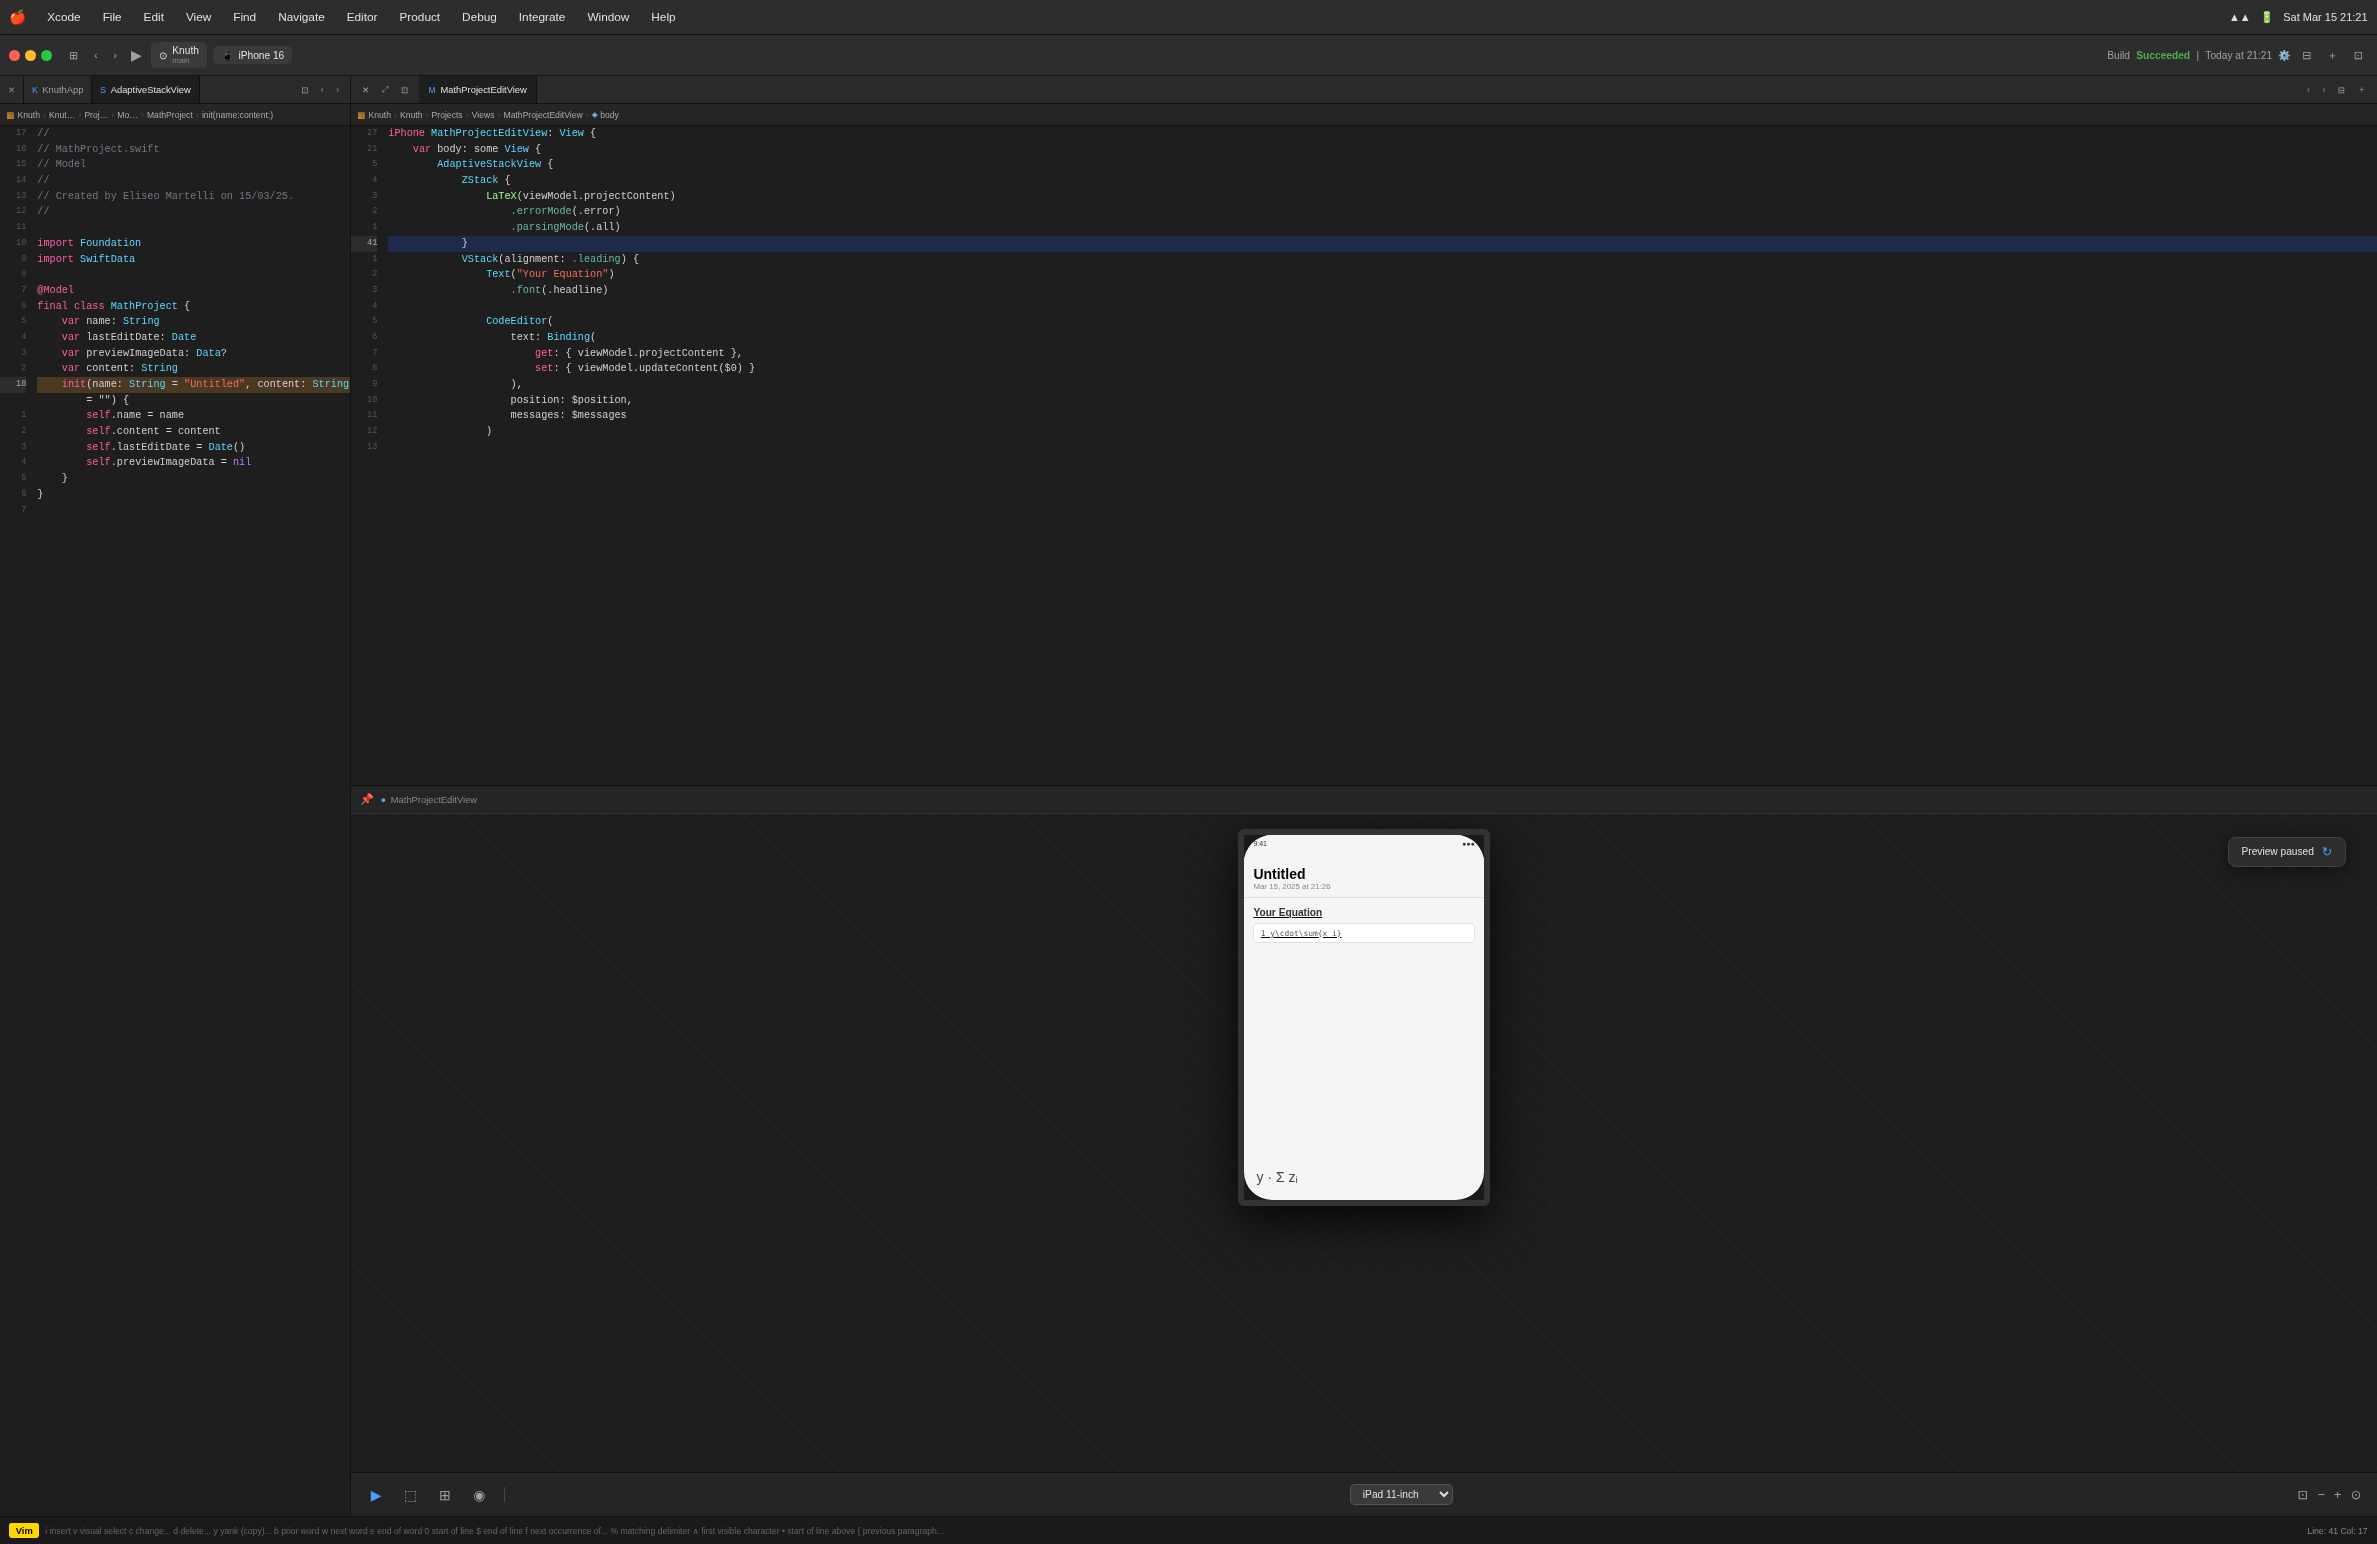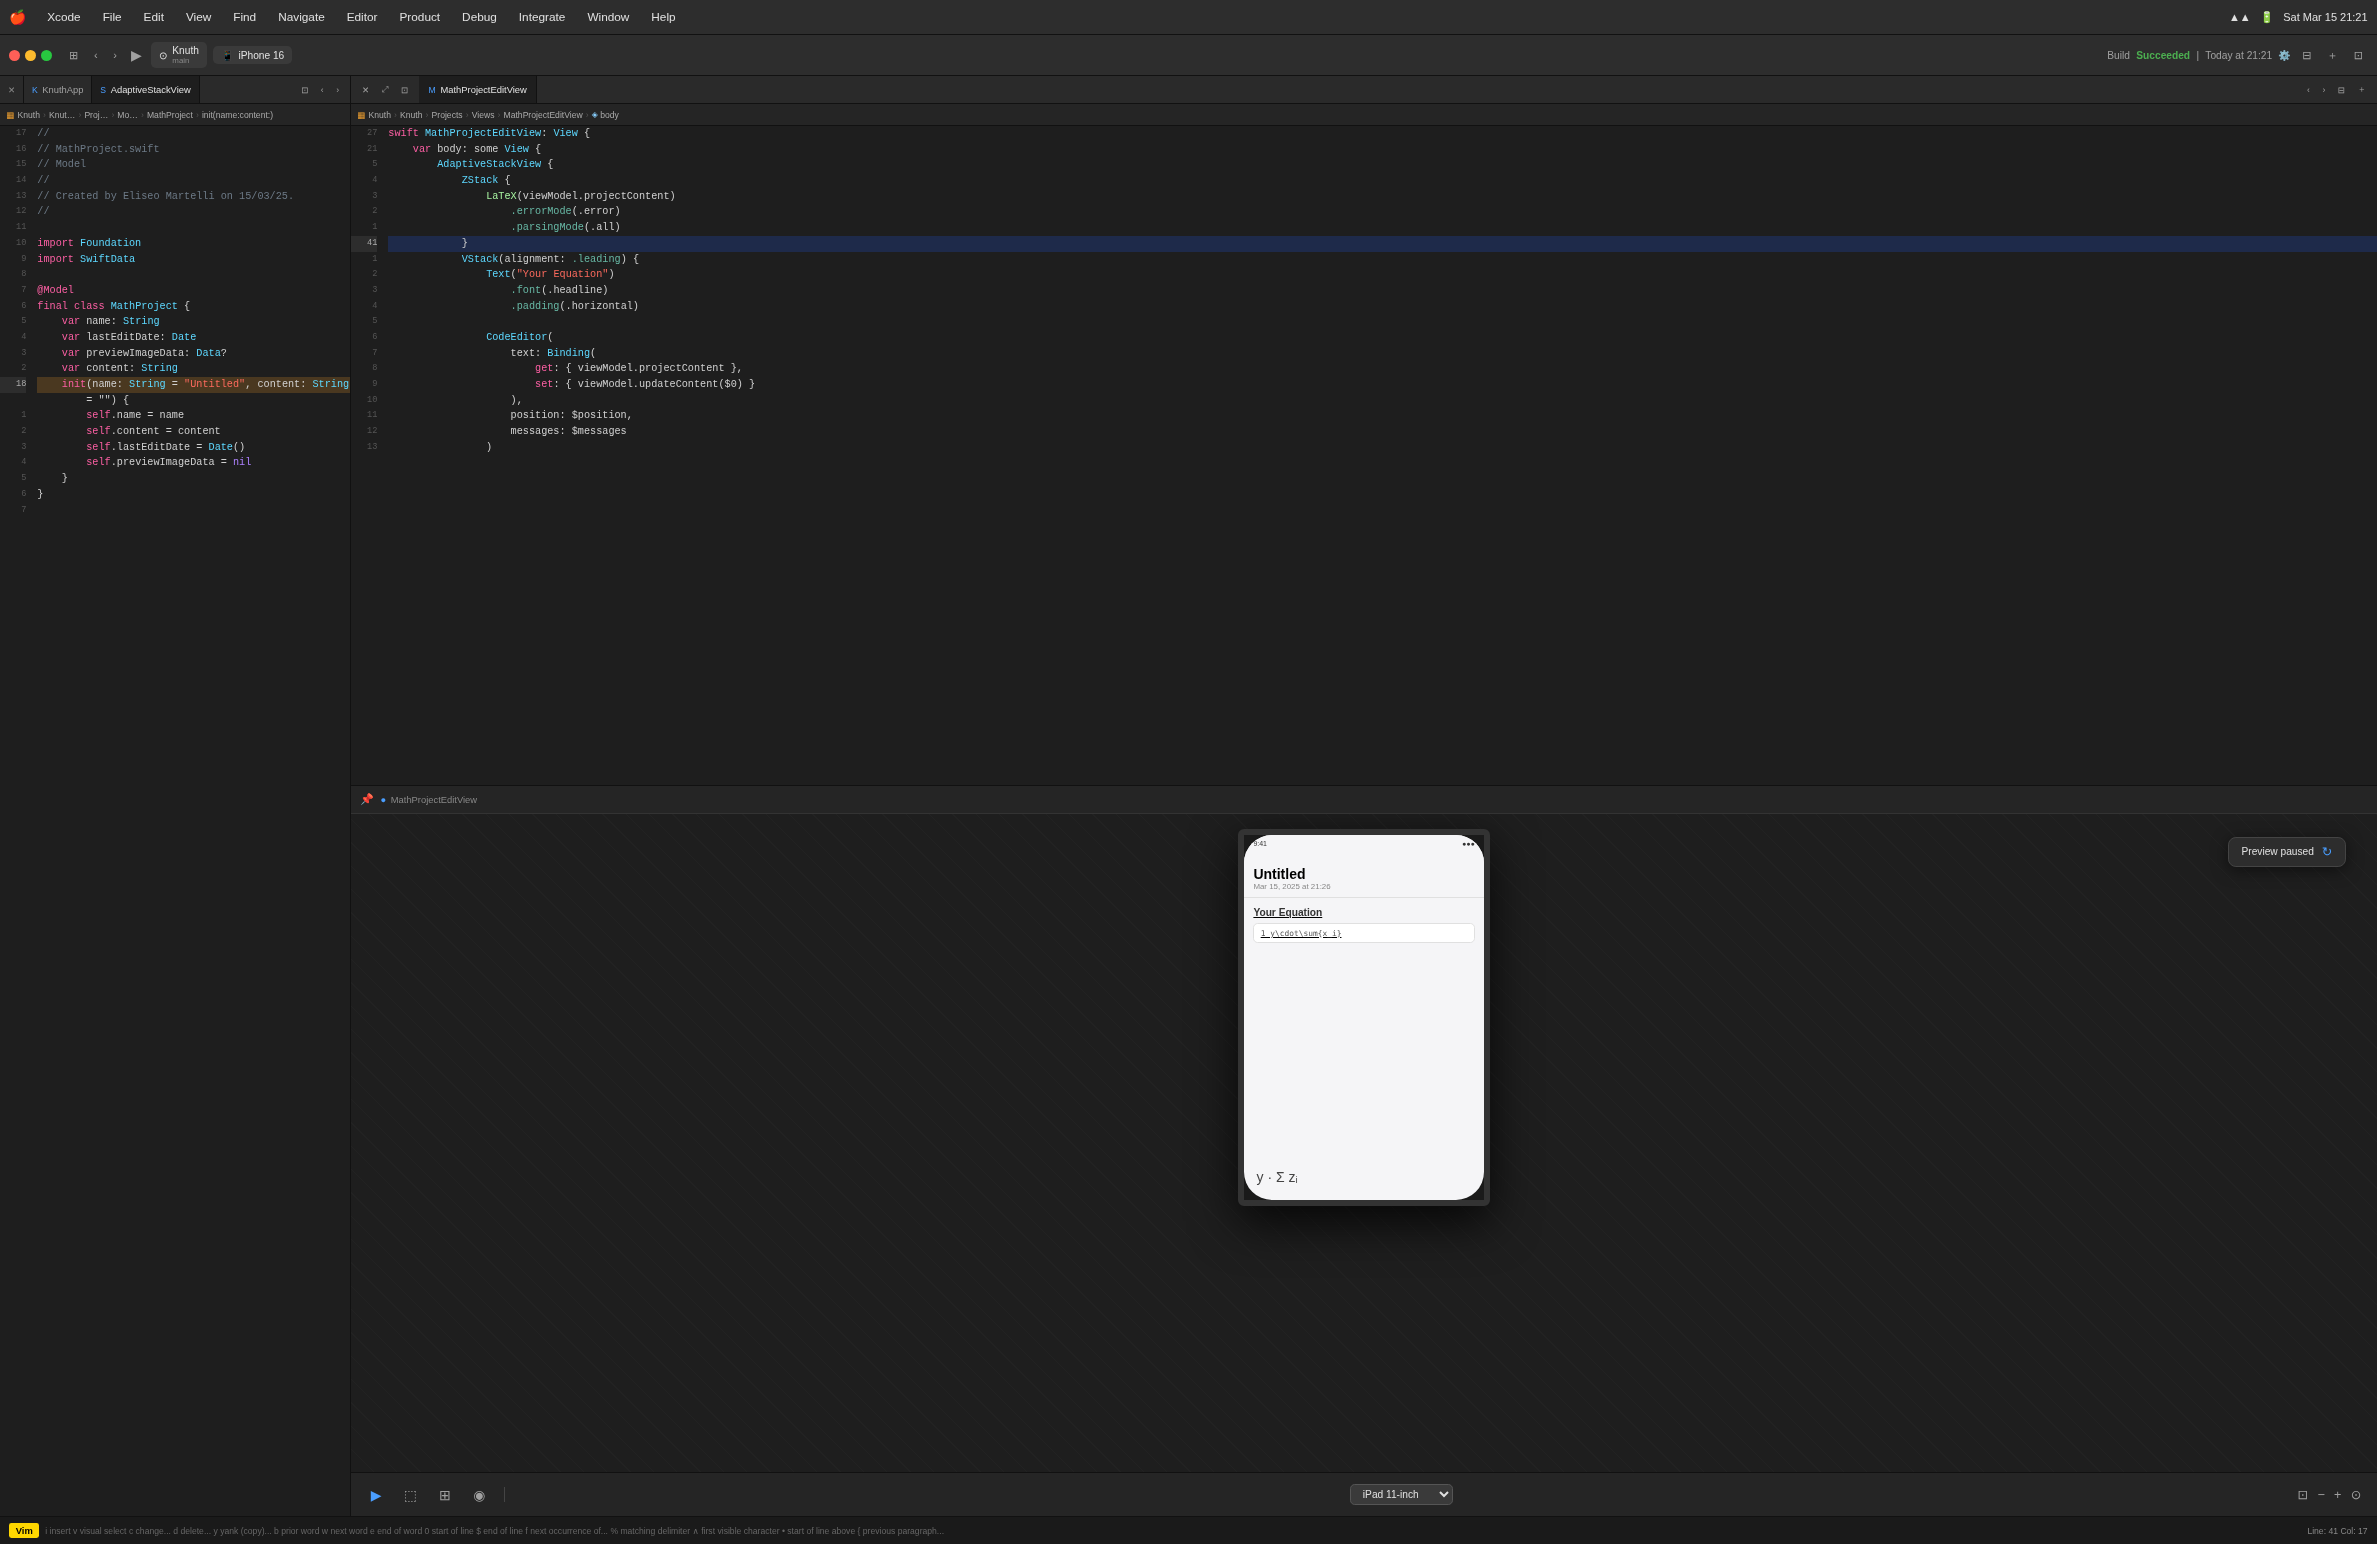--- a/index.html
+++ b/index.html
@@ -548,32 +548,31 @@
           <div class="line-number">6</div>
           <div class="line-number">7</div>
           <div class="line-number">8</div>
           <div class="line-number">9</div>
           <div class="line-number">10</div>
           <div class="line-number">11</div>
           <div class="line-number">12</div>
           <div class="line-number">13</div>
         </div>
         <div class="code-content">
-          <div class="code-line"><span class="kw">swift </span><span class="type">MathProjectEditView</span><span class="var">: </span><span class="type">View</span><span class="var"> {</span></div>
+          <div class="code-line"><span class="kw">iPhone </span><span class="type">MathProjectEditView</span><span class="var">: </span><span class="type">View</span><span class="var"> {</span></div>
           <div class="code-line"><span class="var">    </span><span class="kw">var </span><span class="var">body</span><span class="var">: some </span><span class="type">View</span><span class="var"> {</span></div>
           <div class="code-line"><span class="var">        </span><span class="type">AdaptiveStackView</span><span class="var"> {</span></div>
           <div class="code-line"><span class="var">            </span><span class="type">ZStack</span><span class="var"> {</span></div>
           <div class="code-line"><span class="var">                </span><span class="func">LaTeX</span><span class="var">(viewModel.projectContent)</span></div>
           <div class="code-line"><span class="var">                    </span><span class="prop">.errorMode</span><span class="var">(.error)</span></div>
           <div class="code-line"><span class="var">                    </span><span class="prop">.parsingMode</span><span class="var">(.all)</span></div>
           <div class="code-line line-highlight-blue"><span class="var">            }</span></div>
           <div class="code-line"><span class="var">            </span><span class="type">VStack</span><span class="var">(alignment: </span><span class="prop">.leading</span><span class="var">) {</span></div>
           <div class="code-line"><span class="var">                </span><span class="type">Text</span><span class="var">(</span><span class="str">"Your Equation"</span><span class="var">)</span></div>
           <div class="code-line"><span class="var">                    </span><span class="prop">.font</span><span class="var">(.headline)</span></div>
-          <div class="code-line"><span class="var">                    </span><span class="prop">.padding</span><span class="var">(.horizontal)</span></div>
           <div class="code-line"></div>
           <div class="code-line"><span class="var">                </span><span class="type">CodeEditor</span><span class="var">(</span></div>
           <div class="code-line"><span class="var">                    </span><span class="var">text: </span><span class="type">Binding</span><span class="var">(</span></div>
           <div class="code-line"><span class="var">                        </span><span class="kw">get</span><span class="var">: { viewModel.projectContent },</span></div>
           <div class="code-line"><span class="var">                        </span><span class="kw">set</span><span class="var">: { viewModel.updateContent($0) }</span></div>
           <div class="code-line"><span class="var">                    ),</span></div>
           <div class="code-line"><span class="var">                    position: $position,</span></div>
           <div class="code-line"><span class="var">                    messages: $messages</span></div>
           <div class="code-line"><span class="var">                )</span></div>
         </div>

